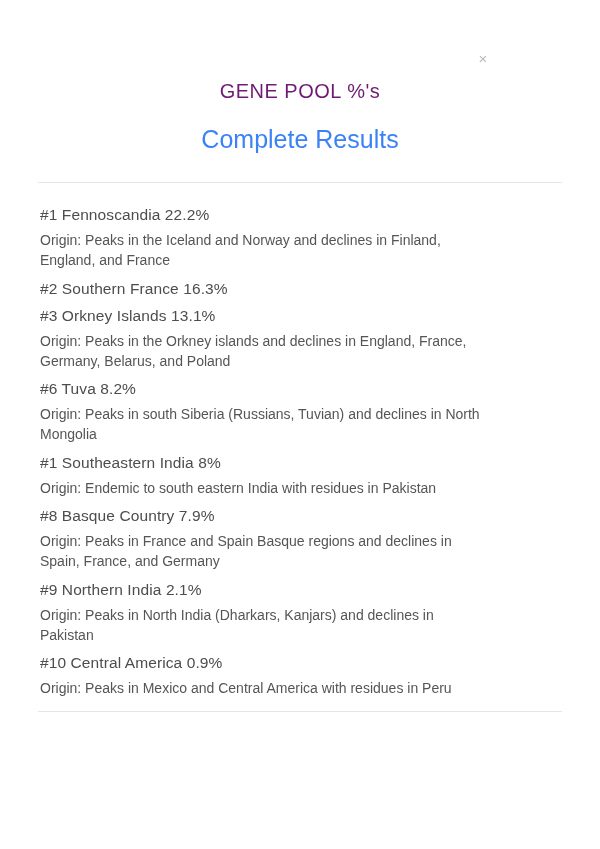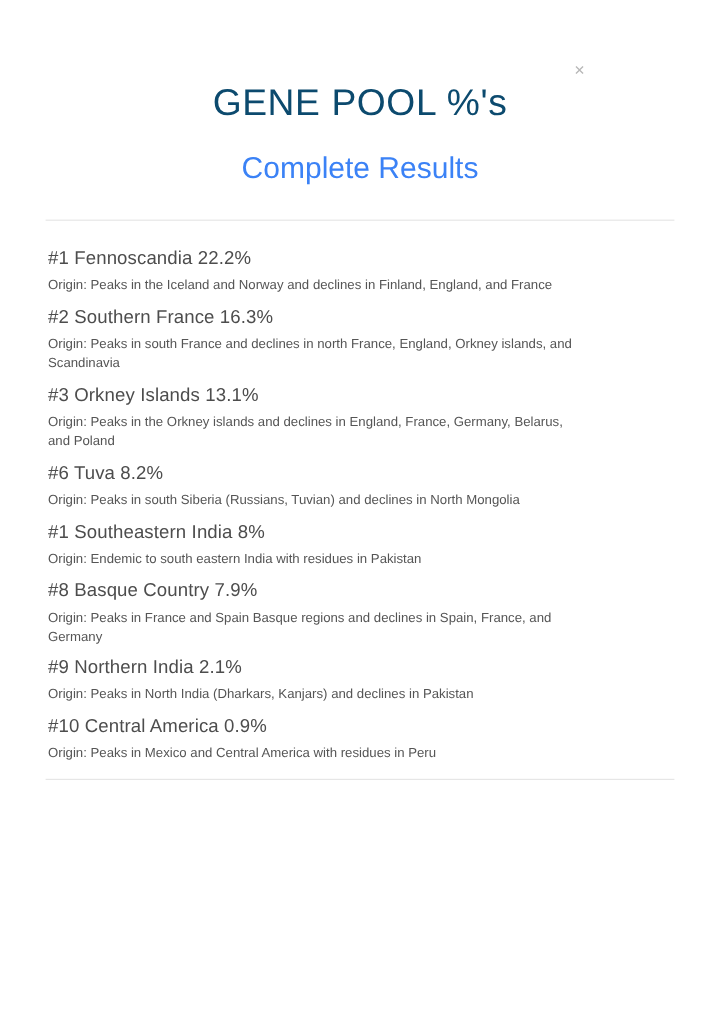--- a/index.html
+++ b/index.html
@@ -32,25 +32,25 @@
     line-height: 18px;
     text-align: center;
     color: #b8b8b8;
     font-size: 15px;
     font-family: "Liberation Sans", sans-serif;
     cursor: pointer;
     user-select: none;
   }
   .title {
     text-align: center;
-    font-size: 31px;
+    font-size: 20px;
     font-weight: 400;
     letter-spacing: 0.5px;
-    color: #0c4a6e;
-    margin: 28px 0 0 0;
+    color: #701a75;
+    margin: 40px 0 0 0;
     font-family: "Liberation Sans", sans-serif;
   }
   .subtitle {
     text-align: center;
     font-size: 25px;
     font-weight: 400;
     color: #3b82f6;
     margin: 22px 0 0 0;
     font-family: "Liberation Sans", sans-serif;
   }
@@ -66,21 +66,21 @@
     margin-bottom: 2px;
   }
   .result-head {
     font-size: 15.5px;
     font-weight: 400;
     color: #4d4d4d;
     margin: 9px 0 6px 0;
     letter-spacing: 0.1px;
   }
   .result-origin {
-    font-size: 11px;
+    font-size: 14px;
     color: #555555;
     line-height: 1.45;
     margin: 0 0 6px 0;
     max-width: 440px;
   }
   .bottom-divider {
     border: none;
     border-top: 1px solid #e6e6e6;
     margin: 12px 38px 0 38px;
   }
@@ -99,21 +99,20 @@
 
   <div class="results">
 
     <div class="result-item">
       <div class="result-head">#1 Fennoscandia 22.2%</div>
       <div class="result-origin">Origin: Peaks in the Iceland and Norway and declines in Finland, England, and France</div>
     </div>
 
     <div class="result-item">
       <div class="result-head">#2 Southern France 16.3%</div>
-      <div class="result-origin">Origin: Peaks in south France and declines in north France, England, Orkney islands, and Scandinavia</div>
     </div>
 
     <div class="result-item">
       <div class="result-head">#3 Orkney Islands 13.1%</div>
       <div class="result-origin">Origin: Peaks in the Orkney islands and declines in England, France, Germany, Belarus, and Poland</div>
     </div>
 
 
 
     <div class="result-item">

